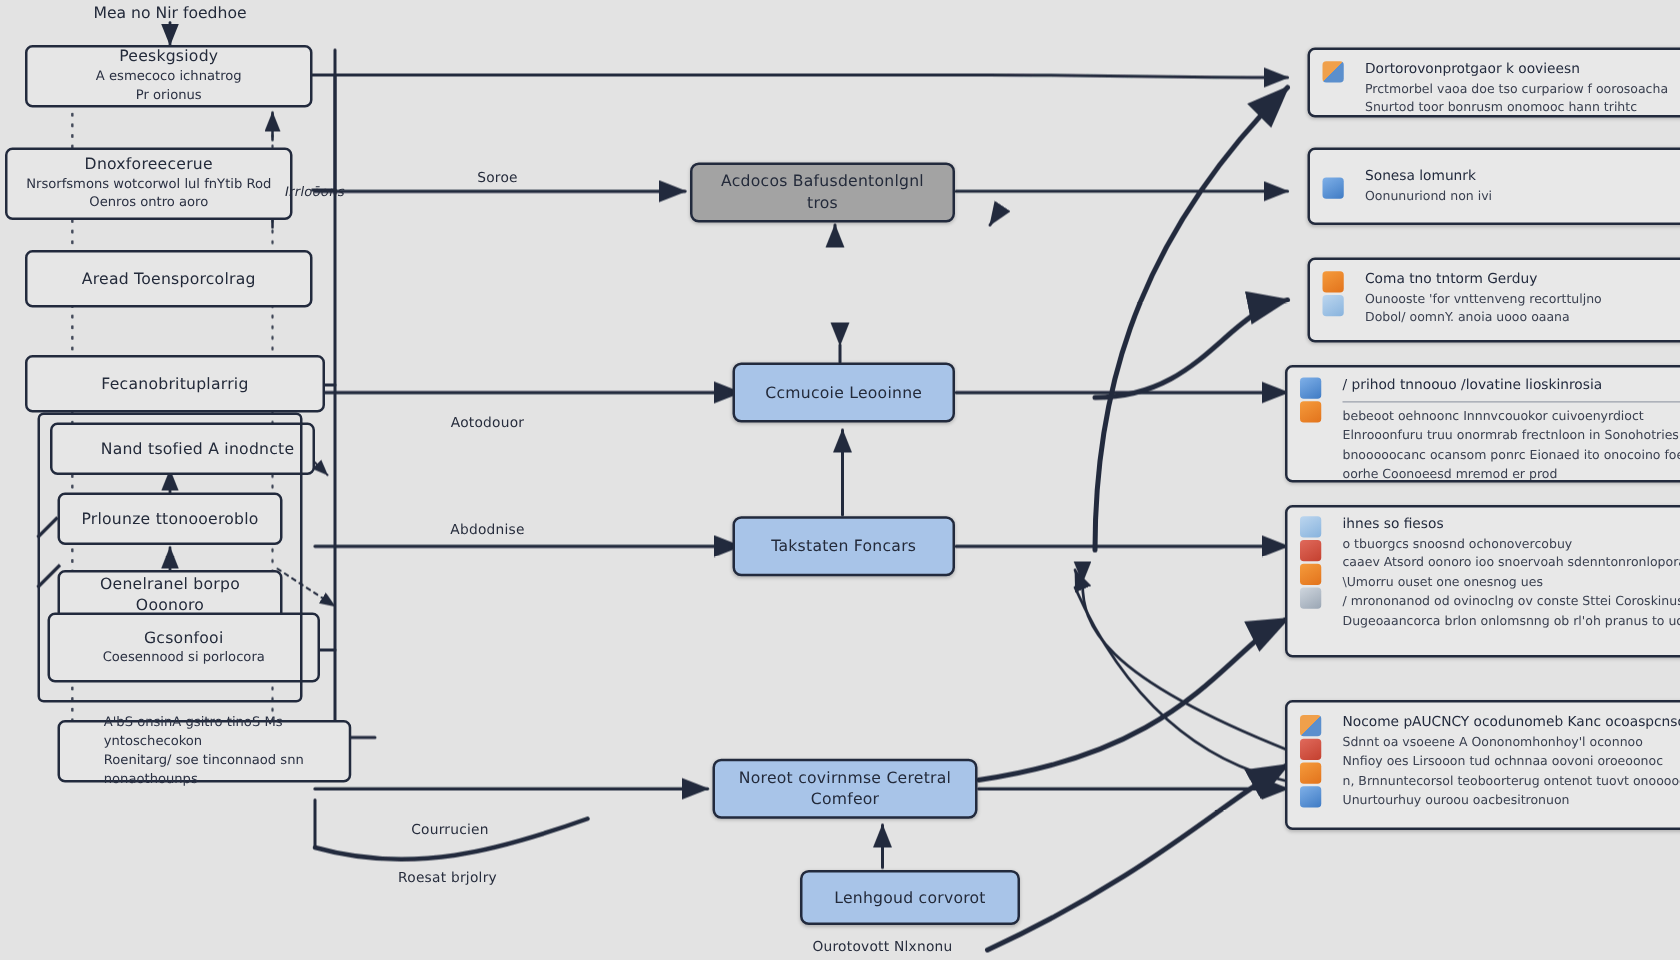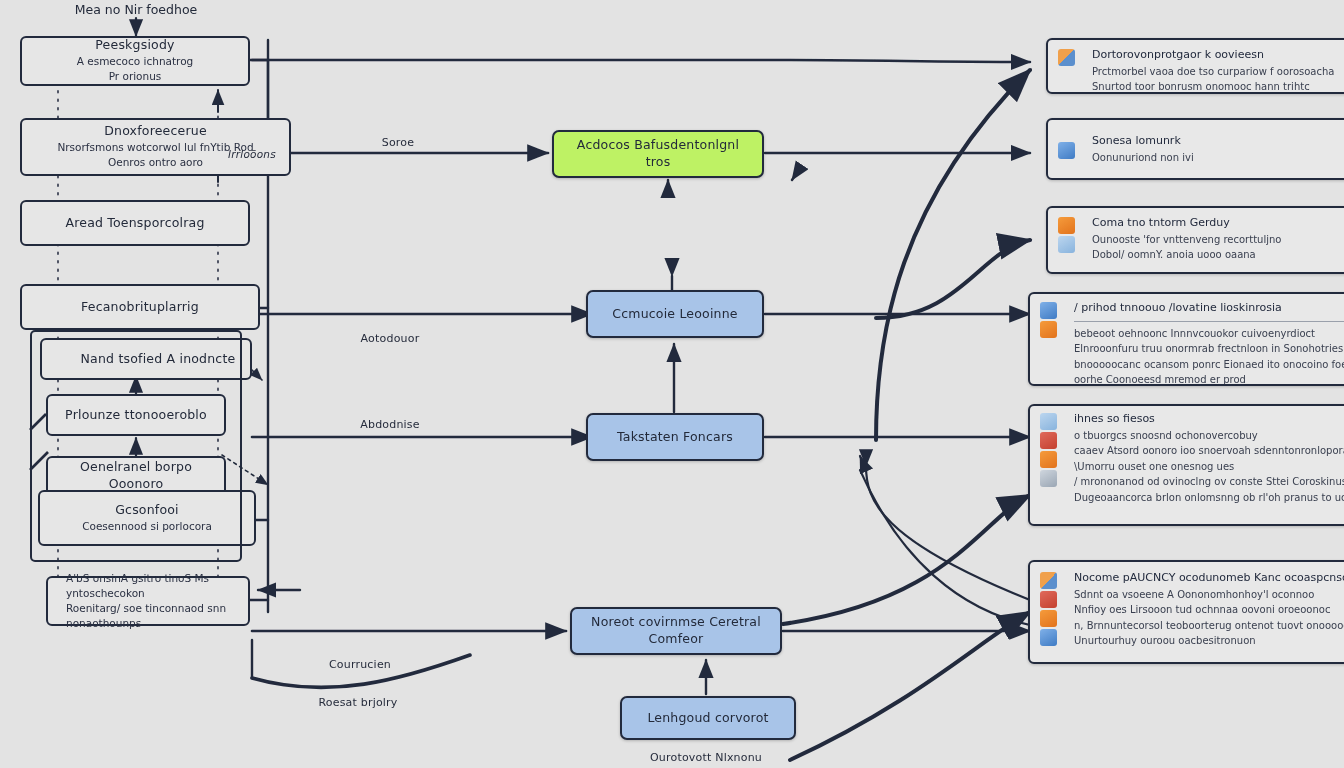--- a/index.html
+++ b/index.html
@@ -39,21 +39,21 @@
     justify-content: center;
     align-items: center;
     color: #232a3a;
     text-align: center;
     filter: blur(0.35px);
   }
   .node-plain {
     background: #e6e6e6;
   }
   .node-green {
-    background: #bef264;
+    background: #a3a3a3;
     border-radius: 7px;
     box-shadow: 0 1px 3px rgba(0,0,0,0.22);
   }
   .node-blue {
     background: #a8c4e8;
     border-radius: 7px;
     box-shadow: 0 1px 3px rgba(0,0,0,0.22);
   }
   .node-title {
     font-size: 12.5px;
@@ -231,21 +231,21 @@
   </svg>
 
   <div class="diagram-title" style="left:136px; top:2px;">Mea no Nir foedhoe</div>
 
   <div class="node node-plain" style="left:20px; top:36px; width:230px; height:50px;">
     <div class="node-title">Peeskgsiody</div>
     <div class="node-sub">A esmecoco ichnatrog</div>
     <div class="node-sub">Pr orionus</div>
   </div>
 
-  <div class="node node-plain" style="left:20px; top:118px; width:271px; height:58px;">
+  <div class="node node-plain" style="left:4px; top:118px; width:230px; height:58px;">
     <div class="node-title">Dnoxforeecerue</div>
     <div class="node-sub">Nrsorfsmons wotcorwol lul fnYtib Rod</div>
     <div class="node-sub">Oenros ontro aoro</div>
   </div>
   <div class="edge-label" style="left:228px; top:148px; transform:none; font-size:10.5px;font-style:italic;">Irrloōons</div>
 
   <div class="node node-plain" style="left:20px; top:200px; width:230px; height:46px;">
     <div class="node-title">Aread Toensporcolrag</div>
   </div>
 
@@ -263,42 +263,42 @@
     <div class="node-title">Oenelranel borpo Ooonoro</div>
   </div>
   <div class="node node-plain" style="left:38px; top:490px; width:218px; height:56px;">
     <div class="node-title">Gcsonfooi</div>
     <div class="node-sub">Coesennood si porlocora</div>
   </div>
 
   <div class="group-box" style="left:30px; top:330px; width:212px; height:232px;"></div>
   <div class="group-box" style="left:20px; top:36px; width:230px; height:566px; border-radius:4px; border-color:transparent;"></div>
 
-  <div class="node node-plain" style="left:46px; top:576px; width:204px; height:50px; align-items:flex-start; padding-left:8px;">
+  <div class="node node-plain" style="left:46px; top:576px; width:235px; height:50px; align-items:flex-start; padding-left:25px;">
     <div class="node-sub" style="text-align:left;">A'bS onsinA gsitro tinoS Ms yntoschecokon</div>
     <div class="node-sub" style="text-align:left;">Roenitarg/ soe tinconnaod snn nonaothounps</div>
   </div>
 
   <div class="node node-green" style="left:552px; top:130px; width:212px; height:48px;">
     <div class="node-title">Acdocos Bafusdentonlgnl tros</div>
   </div>
 
   <div class="node node-blue" style="left:586px; top:290px; width:178px; height:48px;">
     <div class="node-title">Ccmucoie Leooinne</div>
   </div>
 
   <div class="node node-blue" style="left:586px; top:413px; width:178px; height:48px;">
     <div class="node-title">Takstaten Foncars</div>
   </div>
 
   <div class="node node-blue" style="left:570px; top:607px; width:212px; height:48px;">
     <div class="node-title">Noreot covirnmse Ceretral Comfeor</div>
   </div>
 
-  <div class="node node-blue" style="left:620px; top:696px; width:176px; height:44px;">
+  <div class="node node-blue" style="left:640px; top:696px; width:176px; height:44px;">
     <div class="node-title">Lenhgoud corvorot</div>
   </div>
 
   <div class="edge-label" style="left:398px; top:142px;">Soroe</div>
   <div class="edge-label" style="left:390px; top:302px;margin-top:36px;">Aotodouor</div>
   <div class="edge-label" style="left:390px; top:424px;">Abdodnise</div>
   <div class="edge-label" style="left:360px; top:664px;">Courrucien</div>
   <div class="edge-label" style="left:358px; top:702px;">Roesat brjolry</div>
   <div class="edge-label" style="left:706px; top:757px;">Ourotovott Nlxnonu</div>
 

